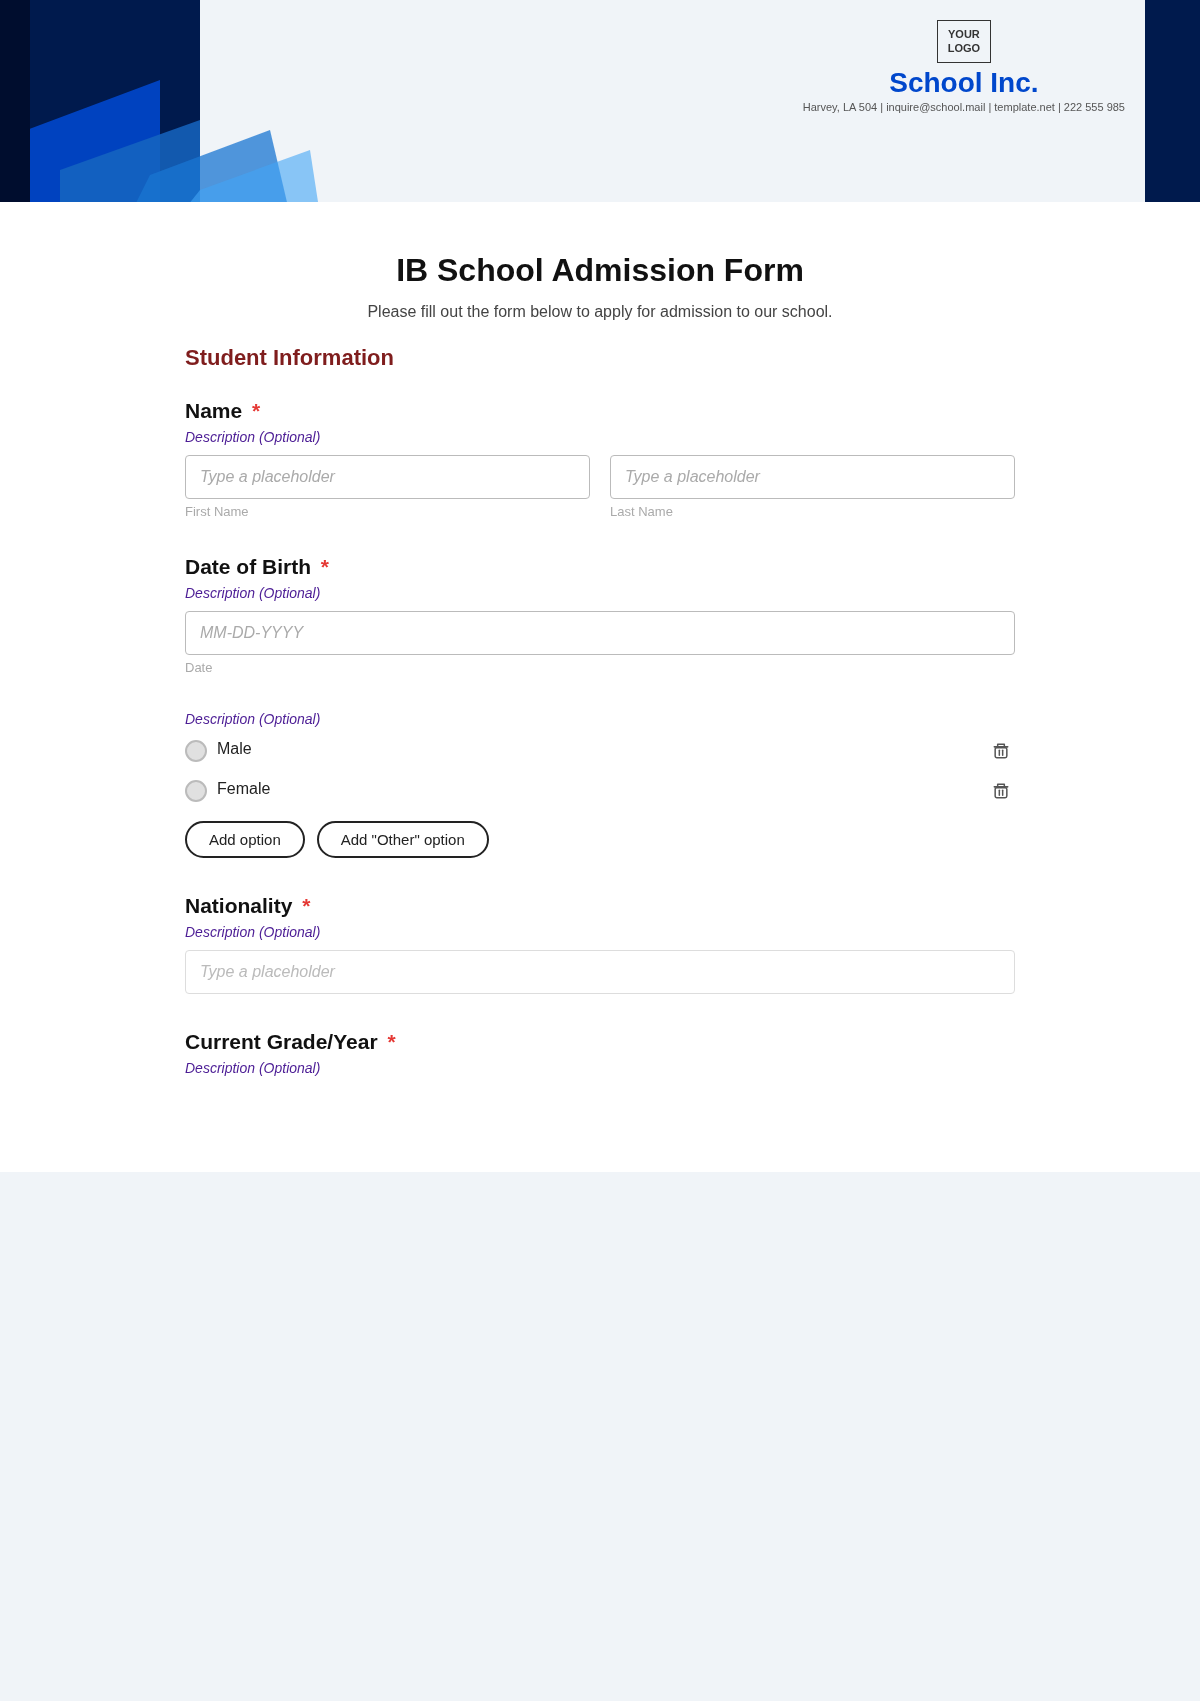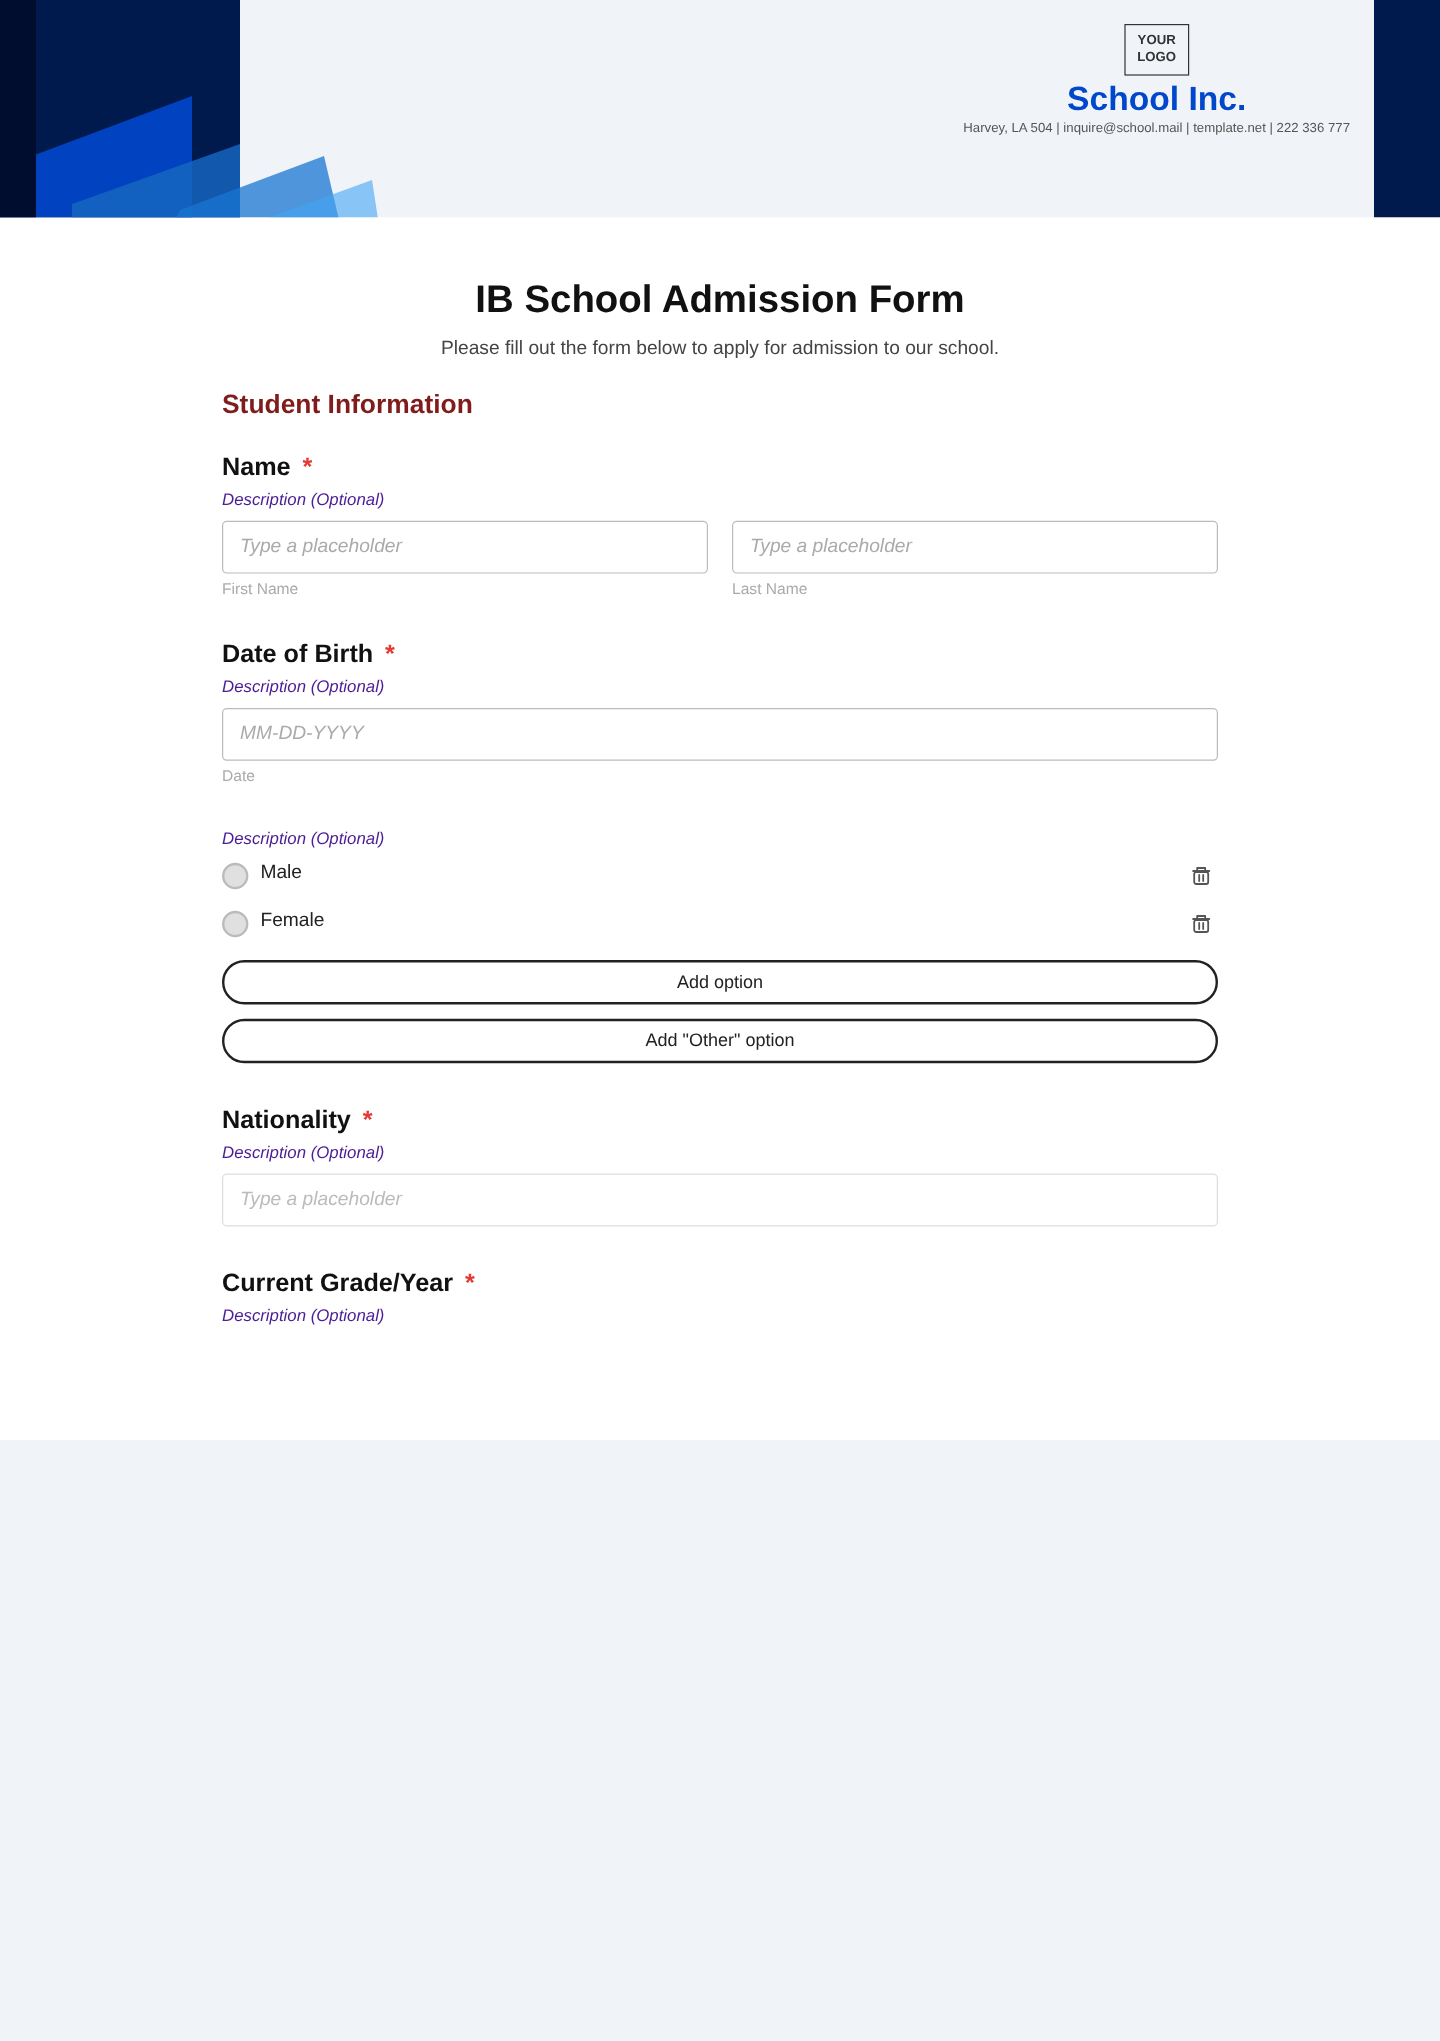--- a/index.html
+++ b/index.html
@@ -7,21 +7,21 @@
       font-family: -apple-system, BlinkMacSystemFont, 'Segoe UI', Arial, sans-serif;
       background: #f0f4f8;
       min-height: 1701px;
       width: 1200px;
     }
 
     
     .header {
       position: relative;
       background: #f0f4f8;
-      height: 181px;
+      height: 202px;
       overflow: hidden;
     }
     .header-left-decor {
       position: absolute;
       left: 0;
       top: 0;
       width: 320px;
       height: 215px;
     }
     .header-right-bar {
@@ -179,21 +179,20 @@
     }
     .trash-icon svg {
       width: 20px;
       height: 20px;
     }
 
     .option-buttons {
       display: flex;
       gap: 12px;
       margin-top: 16px;
-      flex-direction: column;
     }
     .option-btn {
       border: 2px solid #222;
       background: #fff;
       border-radius: 999px;
       padding: 8px 22px;
       font-size: 15px;
       font-weight: 500;
       color: #222;
       cursor: pointer;
@@ -237,21 +236,21 @@
   </div>
 
   <div class="header-right-bar"></div>
 
   <div class="header-logo-area">
     <div class="logo-box">
       <span>YOUR</span><br>
       <span>LOGO</span>
     </div>
     <span class="school-name">School Inc.</span>
-    <div class="school-info">Harvey, LA 504 | inquire@school.mail | template.net | 222 336 777</div>
+    <div class="school-info">Harvey, LA 504 | inquire@school.mail | template.net | 222 555 985</div>
   </div>
 </div>
 
 <div class="main-content">
 
   <h1 class="form-title">IB School Admission Form</h1>
   <p class="form-subtitle">Please fill out the form below to apply for admission to our school.</p>
 
   <h2 class="section-title">Student Information</h2>
 

